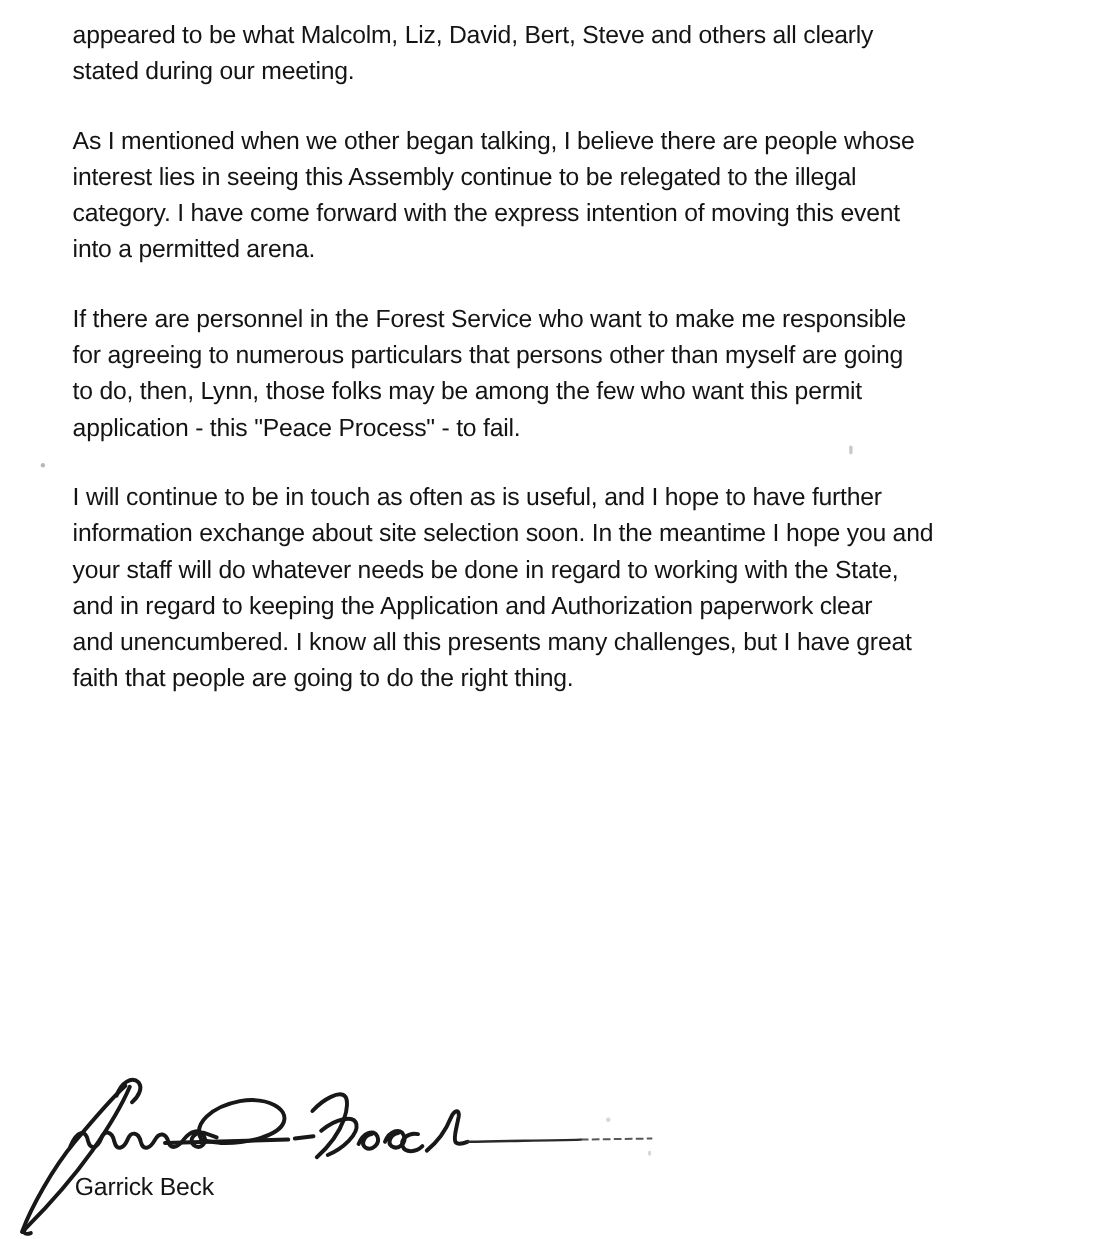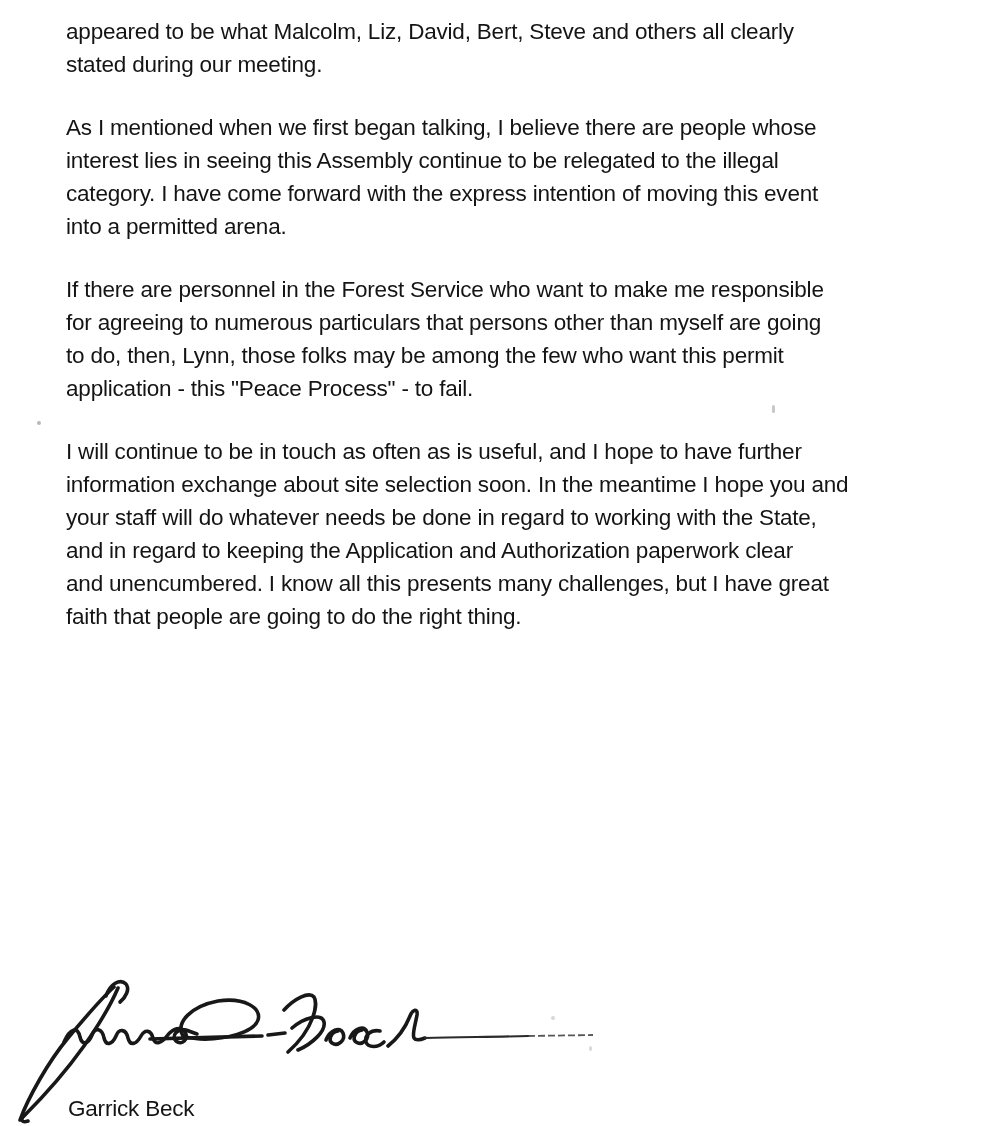--- a/index.html
+++ b/index.html
@@ -32,21 +32,21 @@
   }
   .para {
     margin: 0 0 30px 0;
     white-space: pre;
   }
   .closing {
     margin: 0;
   }
   .sig-name {
     position: absolute;
-    top: 1092px;
+    top: 1062px;
     left: 68px;
     color: #141414;
     font-size: 22.5px;
     line-height: 33px;
     letter-spacing: -0.2px;
     white-space: pre;
   }
   .sig-svg {
     position: absolute;
     inset: 0;
@@ -86,21 +86,21 @@
   .artifact-dot-3 { left: 589px; top: 1046px; width: 3px; height: 5px; opacity: .4; }
 </style>
 </head>
 <body>
 
 <div class="page">
 
   <div class="letter-body">
     <p class="para">appeared to be what Malcolm, Liz, David, Bert, Steve and others all clearly
 stated during our meeting.</p>
-    <p class="para">As I mentioned when we first began talking, I believe there are people whose
+    <p class="para">As I mentioned when we other began talking, I believe there are people whose
 interest lies in seeing this Assembly continue to be relegated to the illegal
 category. I have come forward with the express intention of moving this event
 into a permitted arena.</p>
     <p class="para">If there are personnel in the Forest Service who want to make me responsible
 for agreeing to numerous particulars that persons other than myself are going
 to do, then, Lynn, those folks may be among the few who want this permit
 application - this "Peace Process" - to fail.</p>
     <p class="para">I will continue to be in touch as often as is useful, and I hope to have further
 information exchange about site selection soon. In the meantime I hope you and
 your staff will do whatever needs be done in regard to working with the State,

